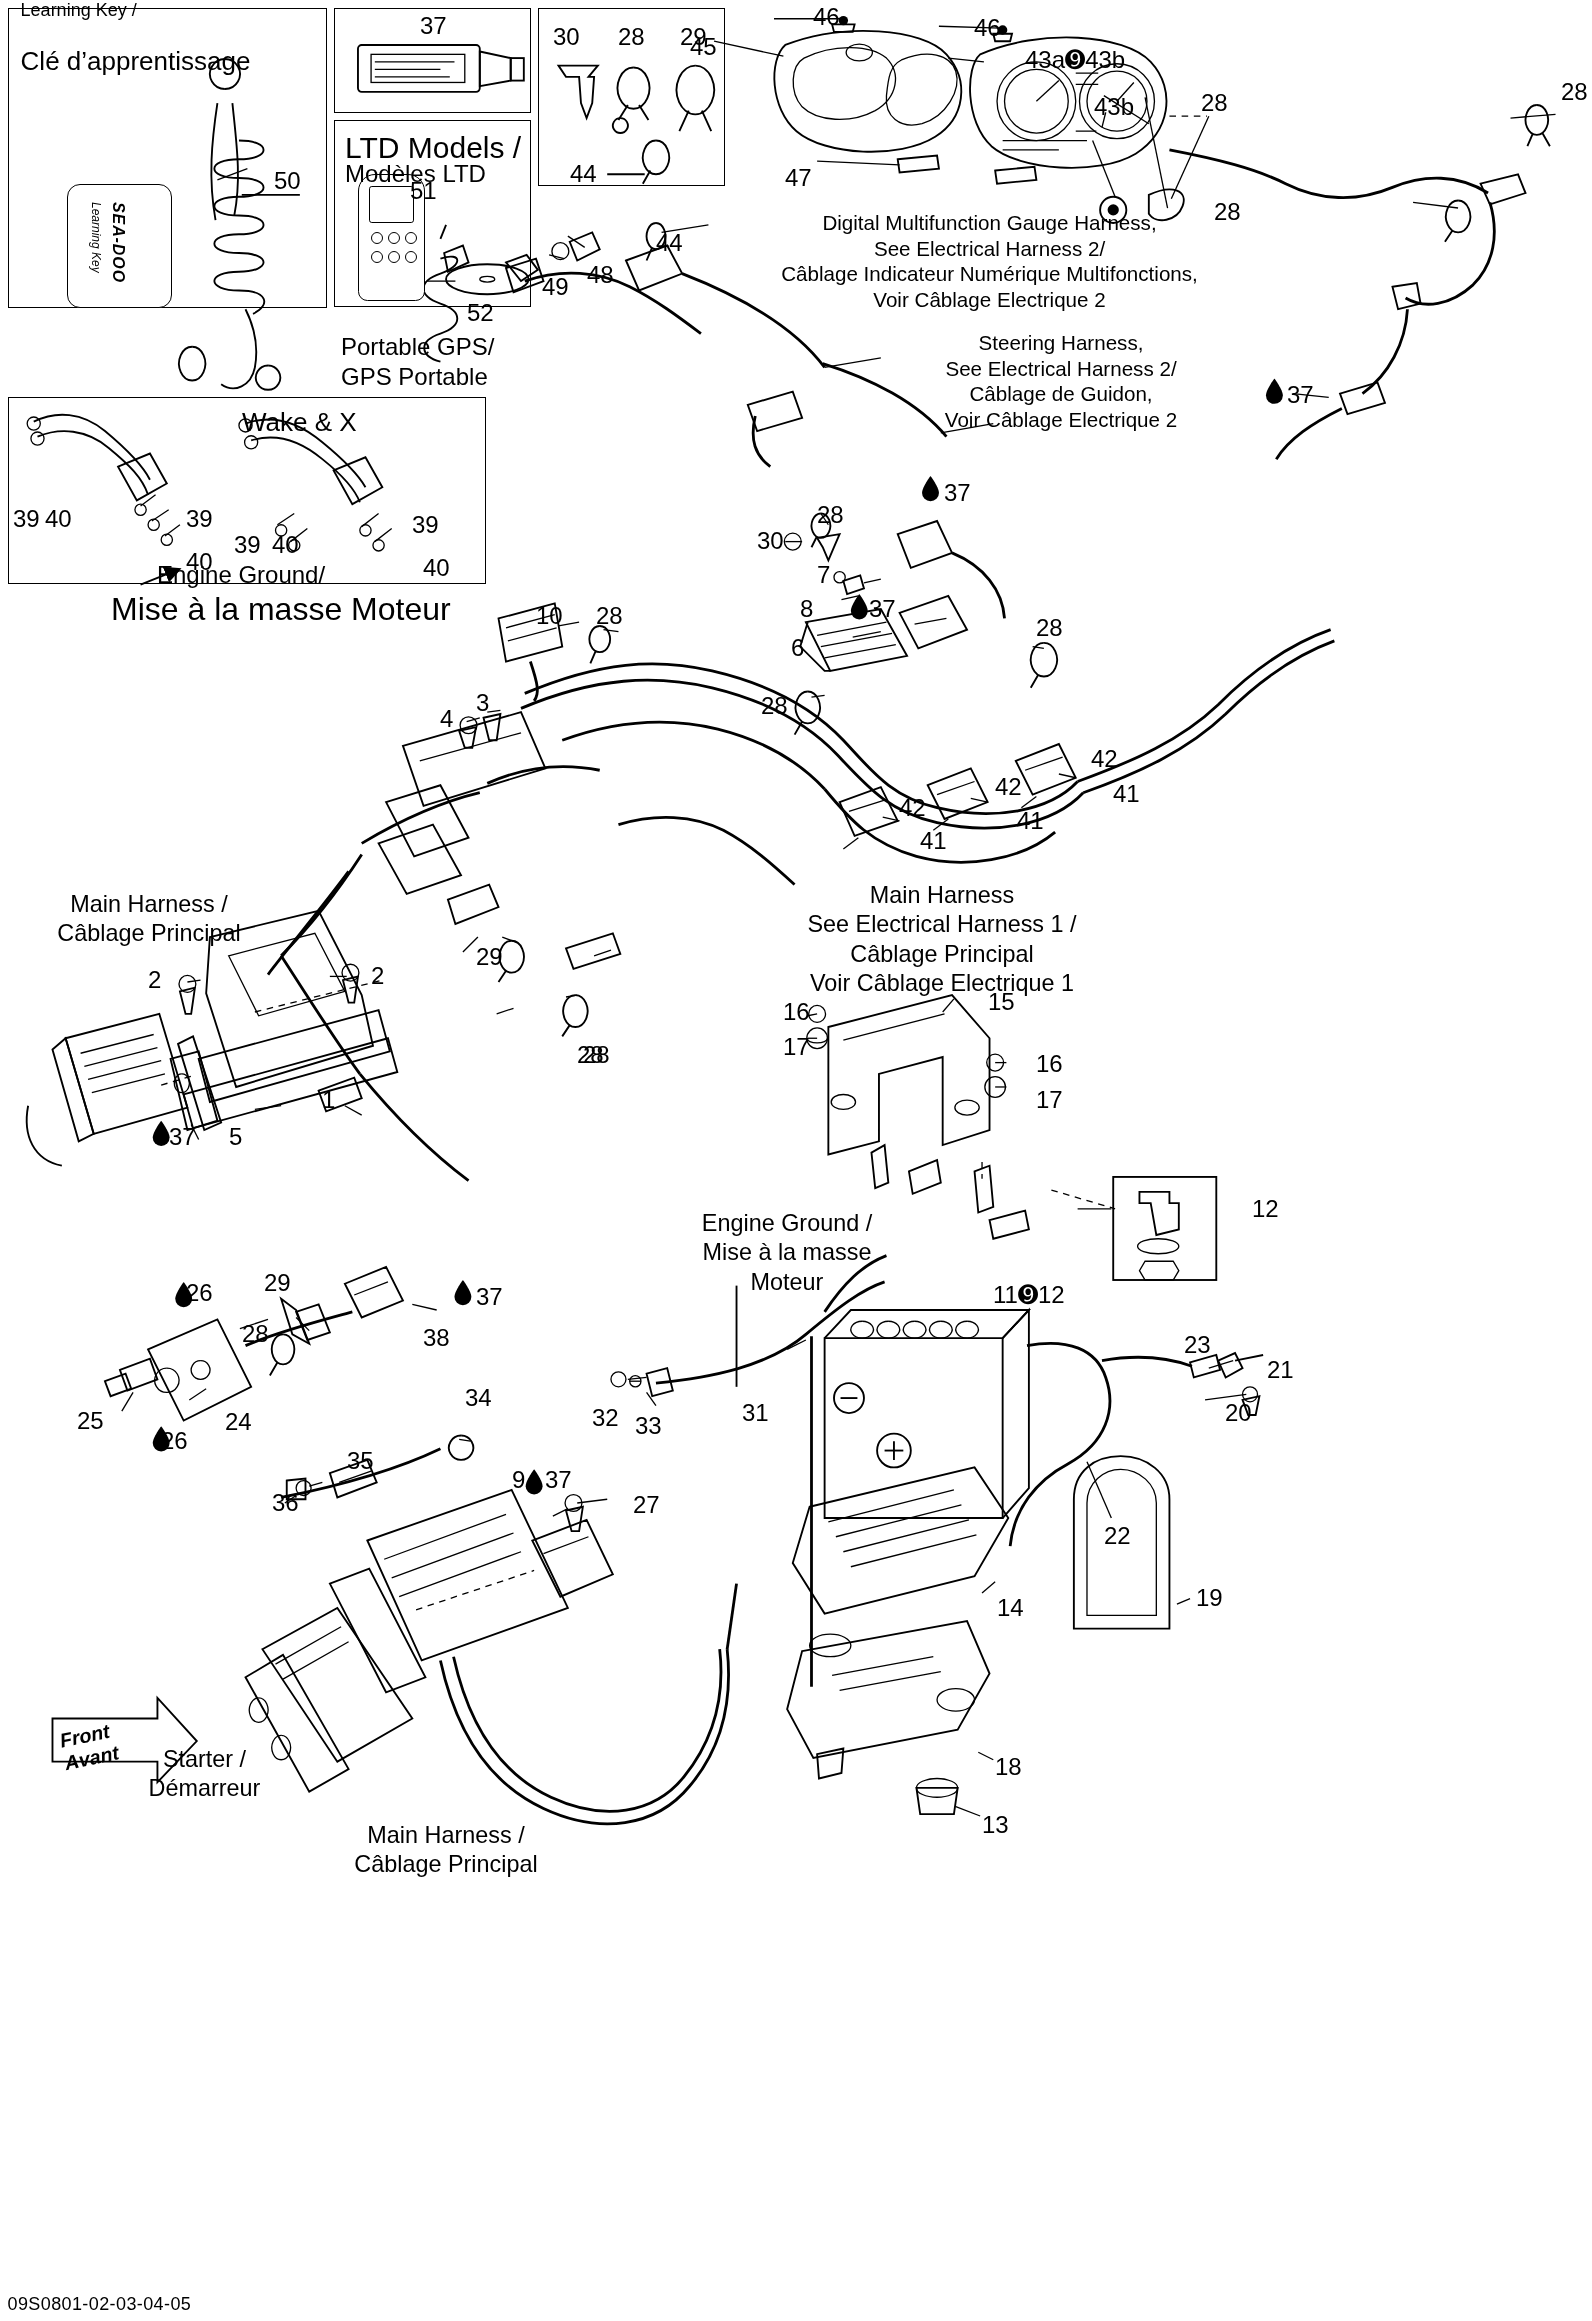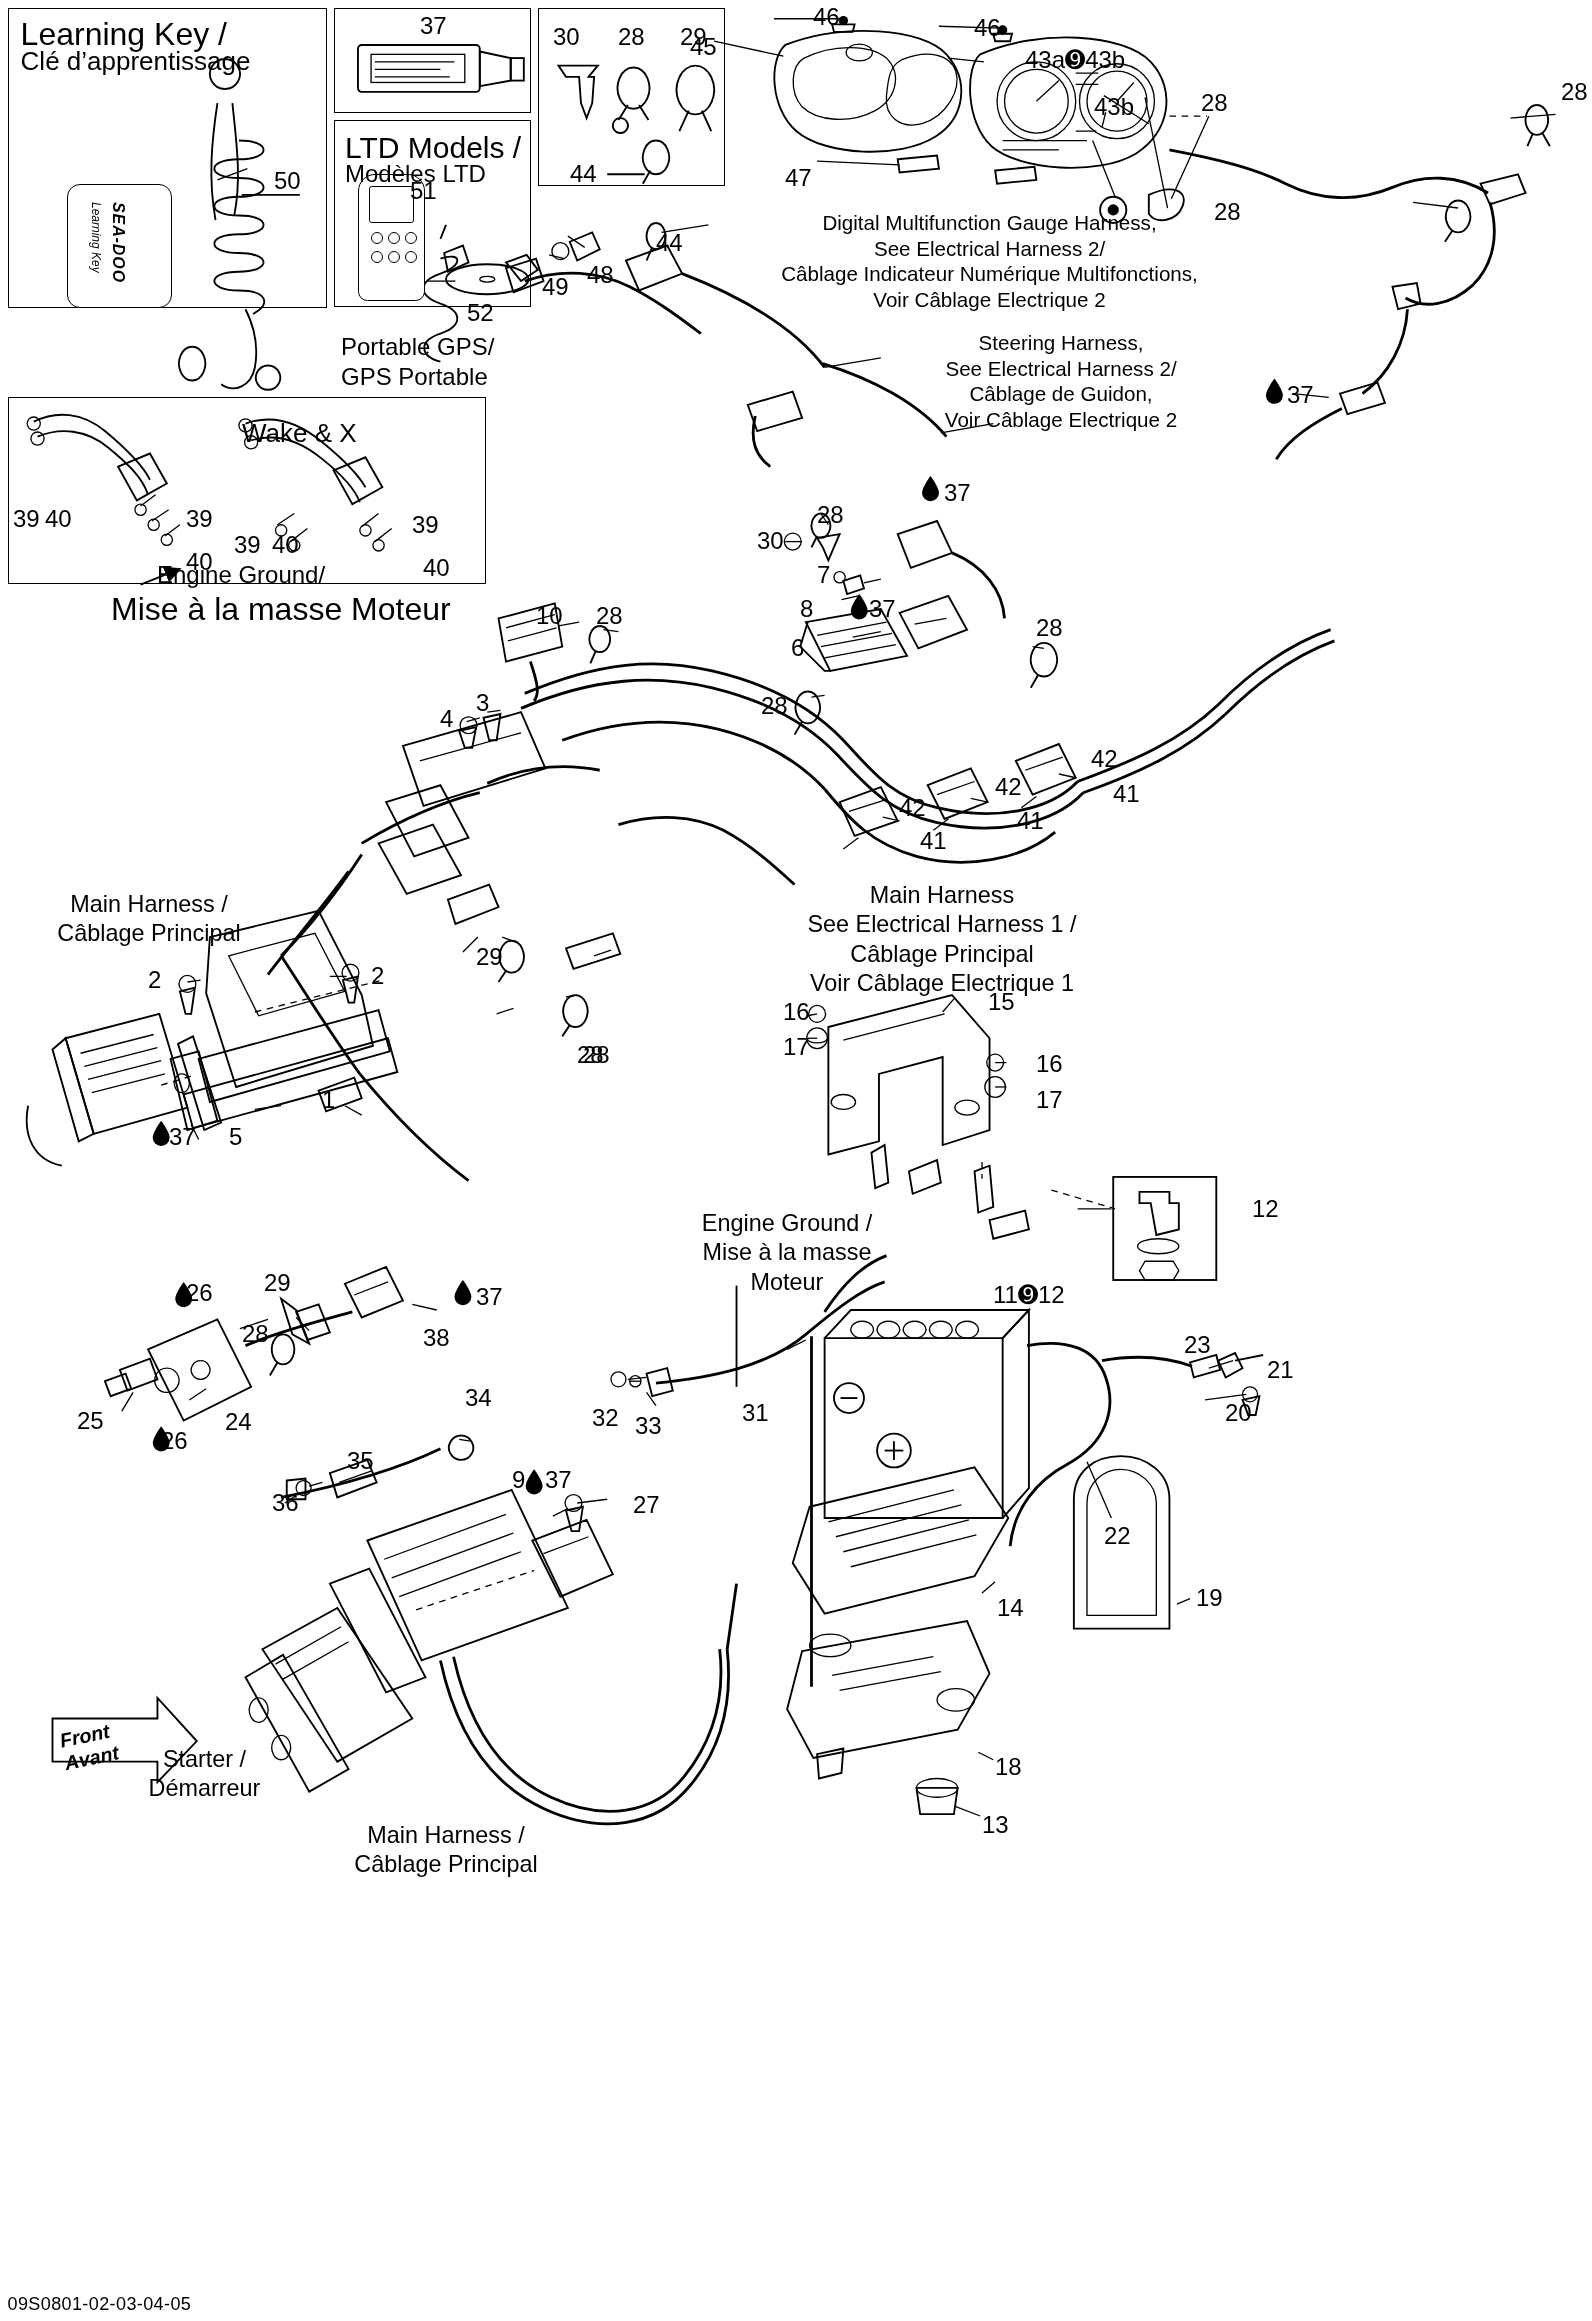--- a/index.html
+++ b/index.html
@@ -526,39 +526,39 @@
 
   <div class="gps-body" style="left:358px;top:174px;width:67px;height:127px;"></div>
   <div class="gps-screen" style="left:369px;top:186px;width:45px;height:37px;"></div>
   <div class="gps-dot" style="left:371px;top:232px;width:12px;height:12px;"></div>
   <div class="gps-dot" style="left:388px;top:232px;width:12px;height:12px;"></div>
   <div class="gps-dot" style="left:405px;top:232px;width:12px;height:12px;"></div>
   <div class="gps-dot" style="left:371px;top:251px;width:12px;height:12px;"></div>
   <div class="gps-dot" style="left:388px;top:251px;width:12px;height:12px;"></div>
   <div class="gps-dot" style="left:405px;top:251px;width:12px;height:12px;"></div>
 
-  <div class="lbl" style="left:20.6px;top:17px;font-size:32px;">Learning Key /</div>
+  <div class="lbl" style="left:20.6px;top:0;font-size:18px;">Learning Key /</div>
   <div class="lbl" style="left:20.6px;top:47px;font-size:26px;">Clé d’apprentissage</div>
   <div class="lbl num" style="left:274px;top:168px;">50</div>
 
   <div class="lbl num" style="left:420px;top:13px;">37</div>
 
   <div class="lbl" style="left:345px;top:131px;font-size:30px;">LTD Models /</div>
   <div class="lbl" style="left:345px;top:161px;font-size:24px;">Modèles LTD</div>
   <div class="lbl num" style="left:410px;top:178px;">51</div>
   <div class="lbl num" style="left:467px;top:300px;">52</div>
   <div class="lbl" style="left:341px;top:334px;font-size:24px;">Portable GPS/</div>
   <div class="lbl" style="left:341px;top:364px;font-size:24px;">GPS Portable</div>
 
   <div class="lbl num" style="left:553px;top:24px;">30</div>
   <div class="lbl num" style="left:618px;top:24px;">28</div>
   <div class="lbl num" style="left:680px;top:24px;">29</div>
   <div class="lbl num" style="left:570px;top:161px;">44</div>
 
-  <div class="lbl" style="left:242px;top:408px;font-size:26px;margin-top:11px;">Wake &amp; X</div>
+  <div class="lbl" style="left:242px;top:408px;font-size:26px;">Wake &amp; X</div>
   <div class="lbl num" style="left:13px;top:506px;">39</div>
   <div class="lbl num" style="left:45px;top:506px;">40</div>
   <div class="lbl num" style="left:186px;top:506px;">39</div>
   <div class="lbl num" style="left:186px;top:549px;">40</div>
   <div class="lbl num" style="left:234px;top:532px;">39</div>
   <div class="lbl num" style="left:272px;top:532px;">40</div>
   <div class="lbl num" style="left:412px;top:512px;">39</div>
   <div class="lbl num" style="left:423px;top:555px;">40</div>
   <div class="lbl" style="left:157px;top:562px;font-size:24px;">Engine Ground/</div>
   <div class="lbl" style="left:111px;top:592px;font-size:32px;">Mise à la masse Moteur</div>

